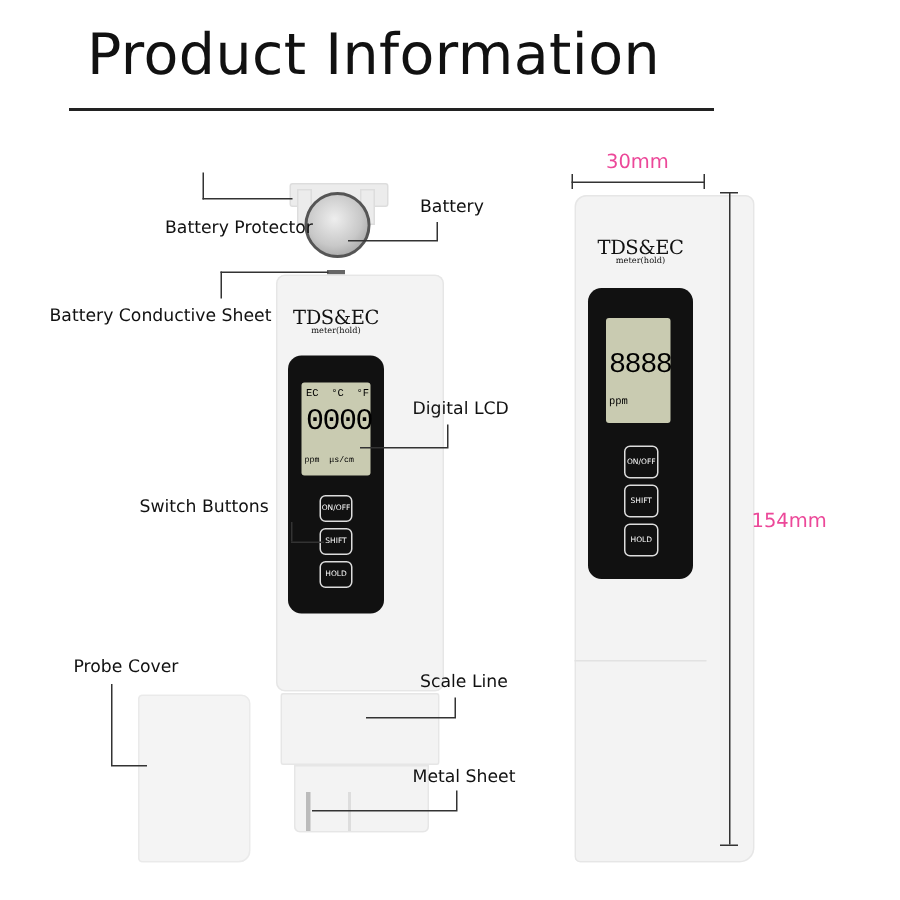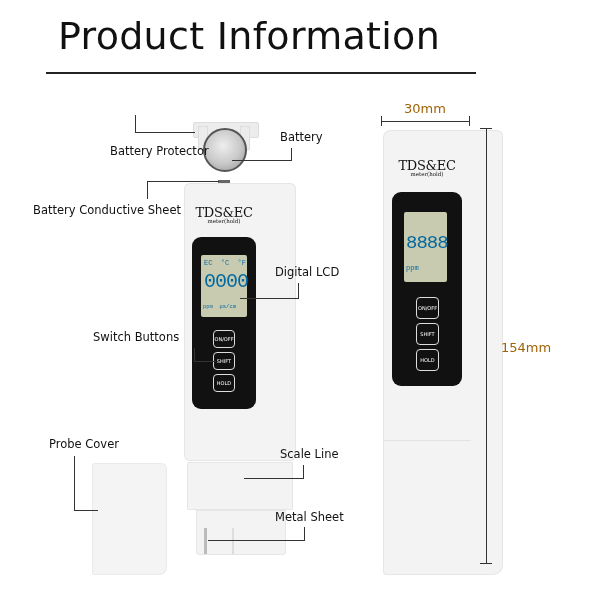--- a/index.html
+++ b/index.html
@@ -2,29 +2,29 @@
 <html><head>
 <meta charset="utf-8">
 <style>
   html, body { margin:0; padding:0; background:#ffffff; }
   body { width:600px; height:600px; position:relative; overflow:hidden; font-family:"DejaVu Sans","Liberation Sans",sans-serif; color:#111; }
   .abs { position:absolute; }
   .title { left:58px; top:14px; font-size:38px; font-weight:400; letter-spacing:0.3px; color:#111; }
   .rule { left:46px; top:72px; width:430px; height:1.5px; background:#222; }
   .label { font-size:11.5px; color:#111; white-space:nowrap; }
   .line { background:#333; }
-  .dim { font-size:13px; color:#a16207;text-align:right; }
+  .dim { font-size:13px; color:#ec4899;text-align:right; }
 
   
   .meter { background:#f3f3f3; border-radius:6px; box-shadow: inset 0 0 0 1px #e6e6e6; padding-left: 32px; }
   .brand { font-family:"DejaVu Serif","Liberation Serif",serif; text-align:center; color:#111; }
   .brand .b1 { font-size:13px; letter-spacing:-0.3px; }
   .brand .b2 { font-size:5.5px; margin-top:-2px; }
   .panel { background:#111; border-radius:9px; }
-  .lcd { background:#c9cbb1; border-radius:2px; font-family:"Liberation Mono","DejaVu Sans Mono",monospace; color:#0369a1; }
+  .lcd { background:#c9cbb1; border-radius:2px; font-family:"Liberation Mono","DejaVu Sans Mono",monospace; color:#000000; }
   .seg { font-family:"Liberation Mono","DejaVu Sans Mono",monospace; font-weight:400; letter-spacing:-1px; }
   .btn { border:1.2px solid #ddd; border-radius:4px; color:#fff; font-size:5px; display:flex; align-items:center; justify-content:center; background:#111; }
 
   .battery-holder { background:#ececec; border:1px solid #ddd; }
   .coin { border-radius:50%; background:radial-gradient(circle at 45% 40%, #eee 0%, #c8c8c8 55%, #8f8f8f 100%); border:2px solid #555; }
   .cover { background:#f4f4f4; border-radius:3px 6px 8px 3px; box-shadow: inset 0 0 0 1px #eaeaea; }
 </style>
 </head>
 <body>
 

